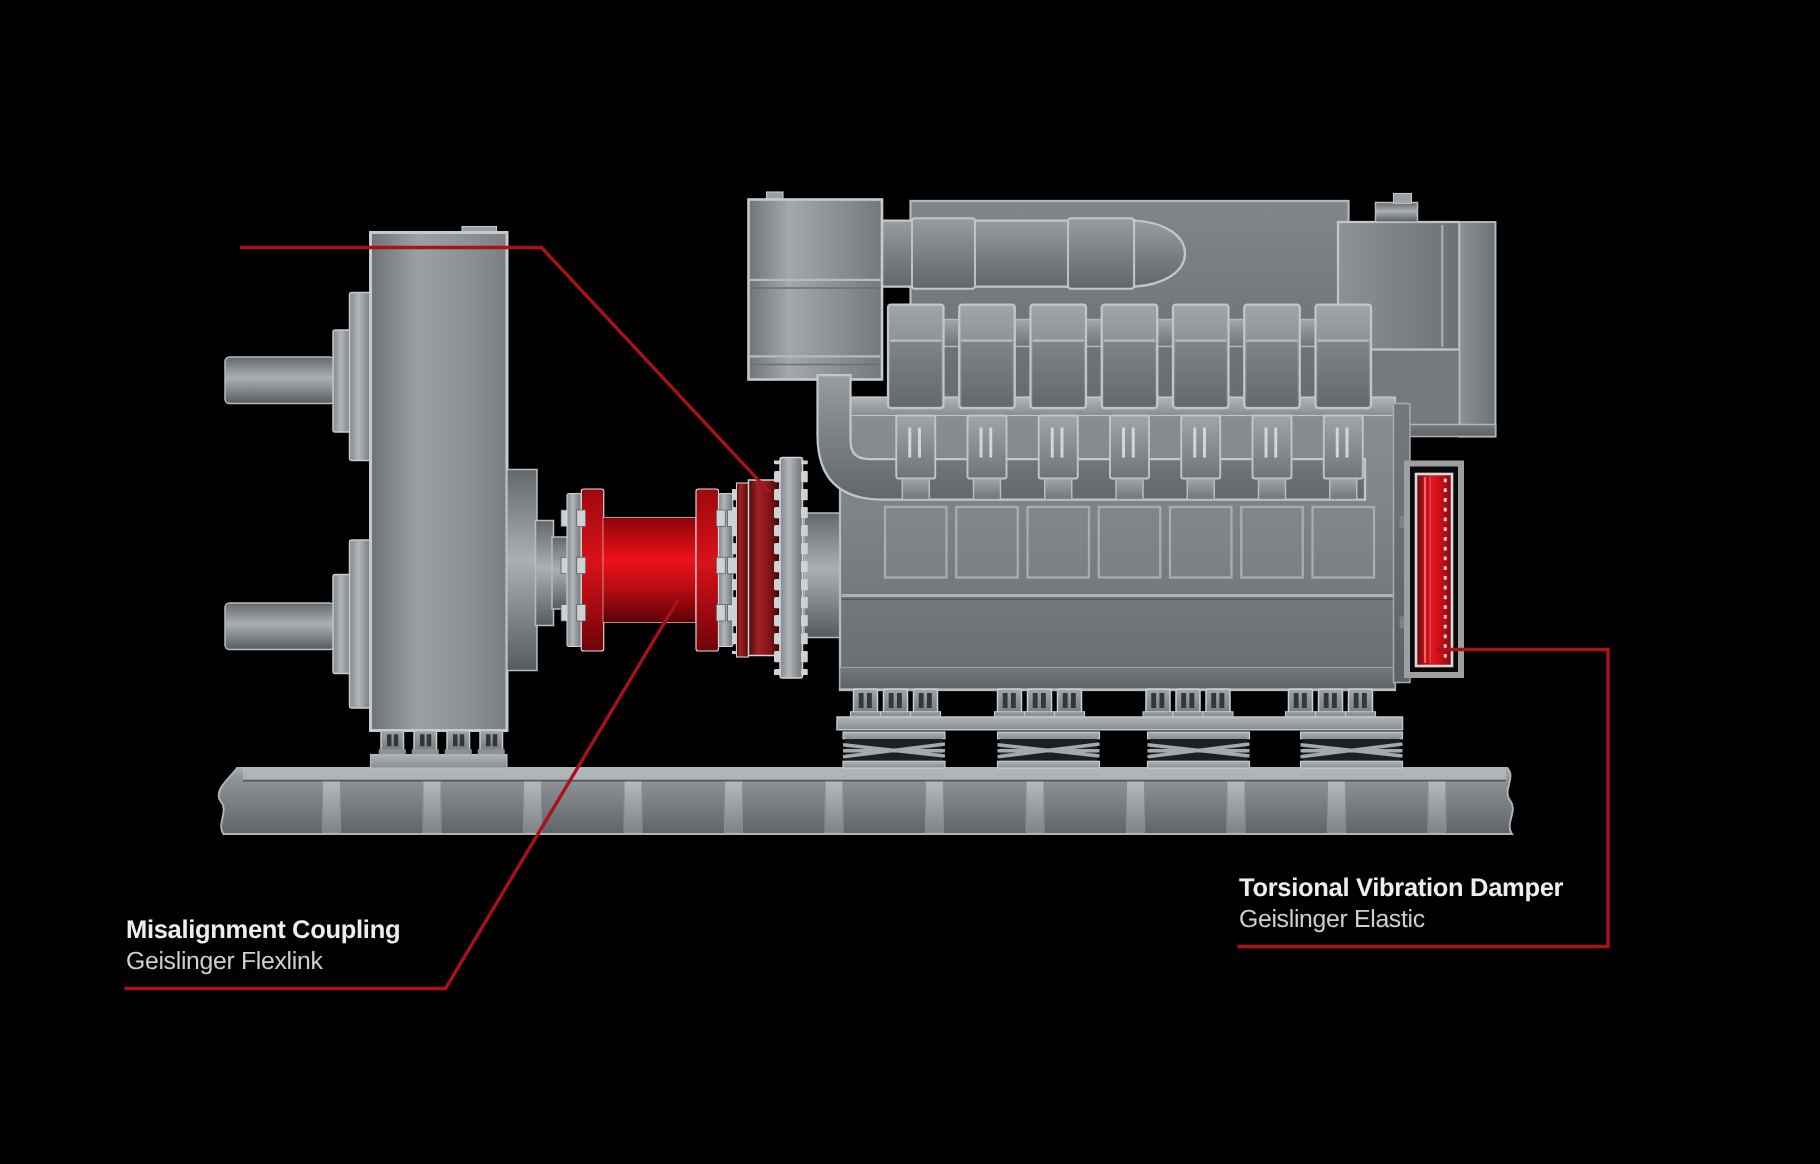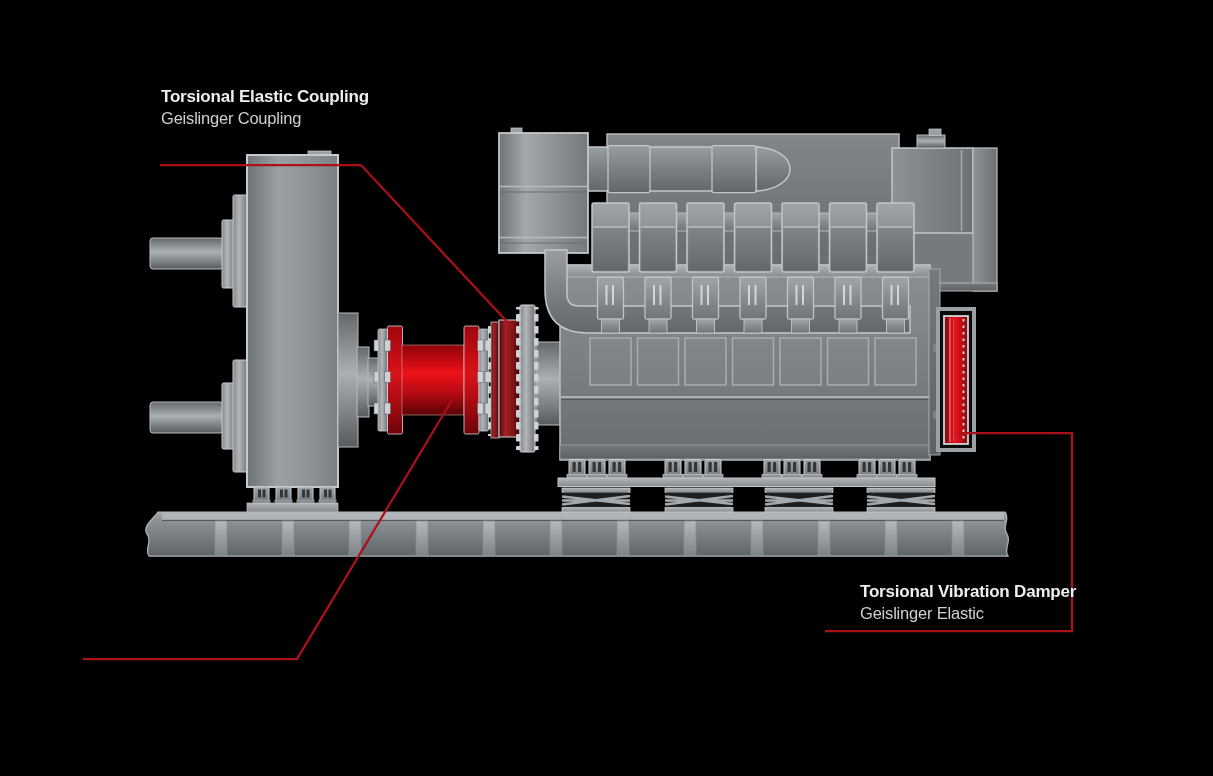--- a/index.html
+++ b/index.html
@@ -19,21 +19,21 @@
   .lbl-title{
     font-size:17px;font-weight:700;color:var(--label-title);
     line-height:22px;letter-spacing:-0.2px;white-space:nowrap;
   }
   .lbl-sub{
     font-size:16.5px;font-weight:400;color:var(--label-subtitle);
     line-height:21px;letter-spacing:-0.2px;white-space:nowrap;
   }
   #lbl-elastic{left:161px;top:86px;}
   #lbl-misalign{left:84px;top:609px;}
-  #lbl-damper{left:860px;top:581px;}
+  #lbl-damper{left:826px;top:581px;}
 </style>
 </head>
 <body>
 
 <div id="stage">
 
   <svg id="machine" width="1213" height="776" viewBox="0 0 1213 776" xmlns="http://www.w3.org/2000/svg">
     <defs>
       <linearGradient id="gBodyH" x1="0" y1="0" x2="1" y2="0">
         <stop offset="0" stop-color="#6e7377"></stop>
@@ -313,24 +313,24 @@
       <line x1="963.5" y1="319" x2="963.5" y2="441" stroke="#efc9c9" stroke-width="2" stroke-dasharray="2.5,4"></line>
     </g>
 
     <g stroke="var(--leader-line)" stroke-width="2.25" fill="none">
       <polyline points="160,165 361,165 513,328"></polyline>
       <polyline points="452,400 297,659 83,659"></polyline>
       <polyline points="958,433 1072,433 1072,631 825,631"></polyline>
     </g>
   </svg>
 
-  <div class="label" id="lbl-elastic">
-    <div class="lbl-title">Torsional Elastic Coupling</div>
-    <div class="lbl-sub">Geislinger Coupling</div>
+
+  <div class="label" id="lbl-misalign">
+    <div class="lbl-title">Misalignment Coupling</div>
+    <div class="lbl-sub">Geislinger Flexlink</div>
   </div>
-
 
   <div class="label" id="lbl-damper">
     <div class="lbl-title">Torsional Vibration Damper</div>
     <div class="lbl-sub">Geislinger Elastic</div>
   </div>
 
 </div>
 
 </body></html>

